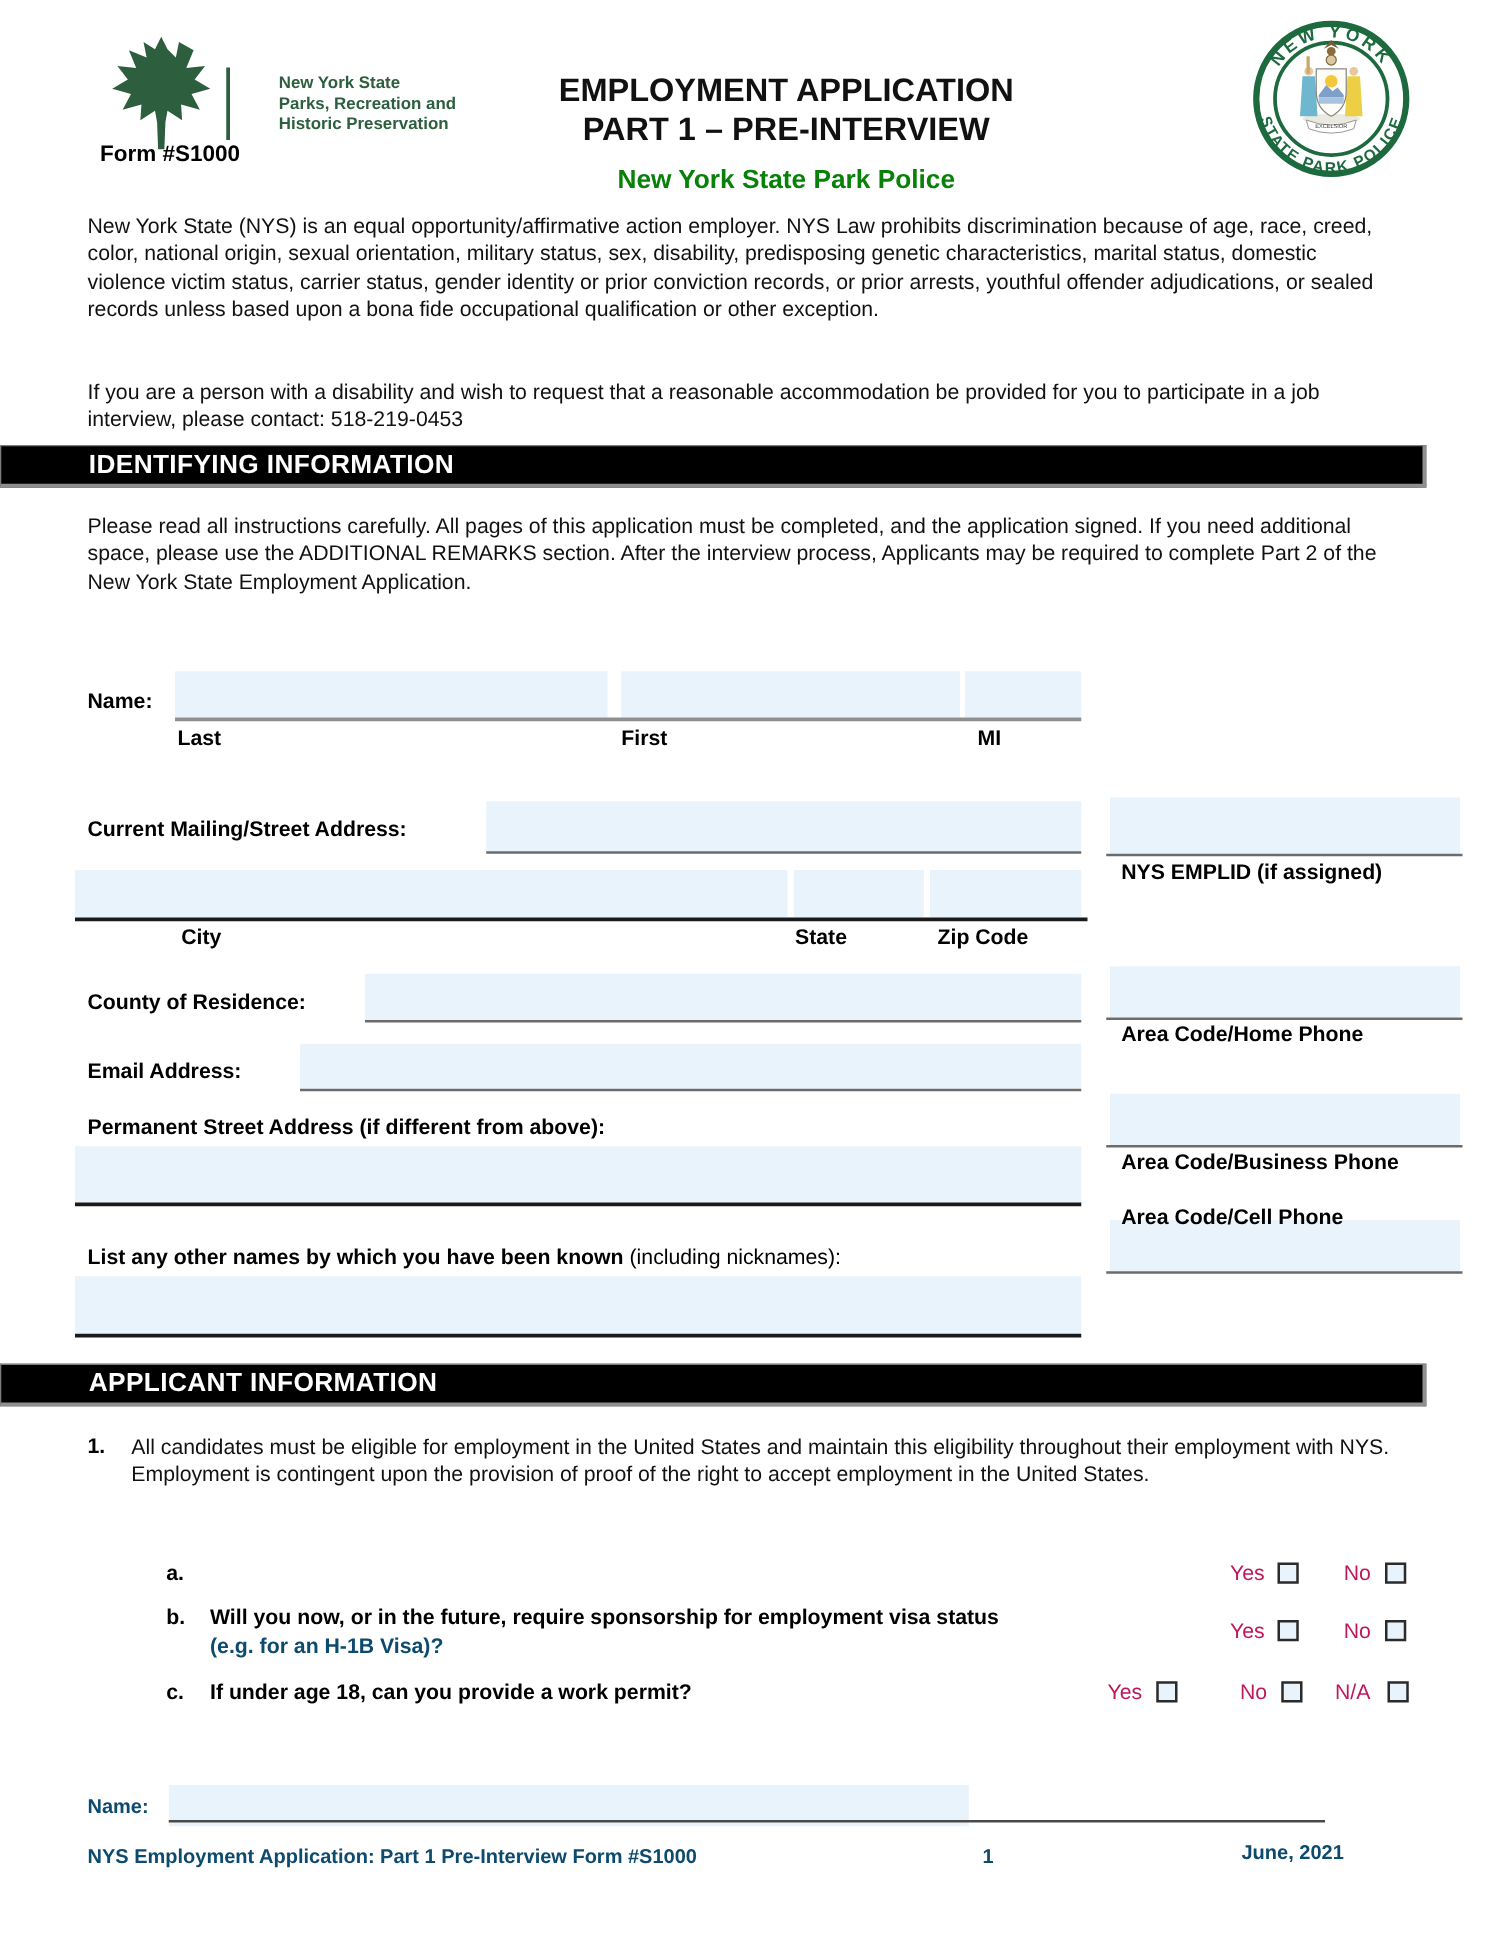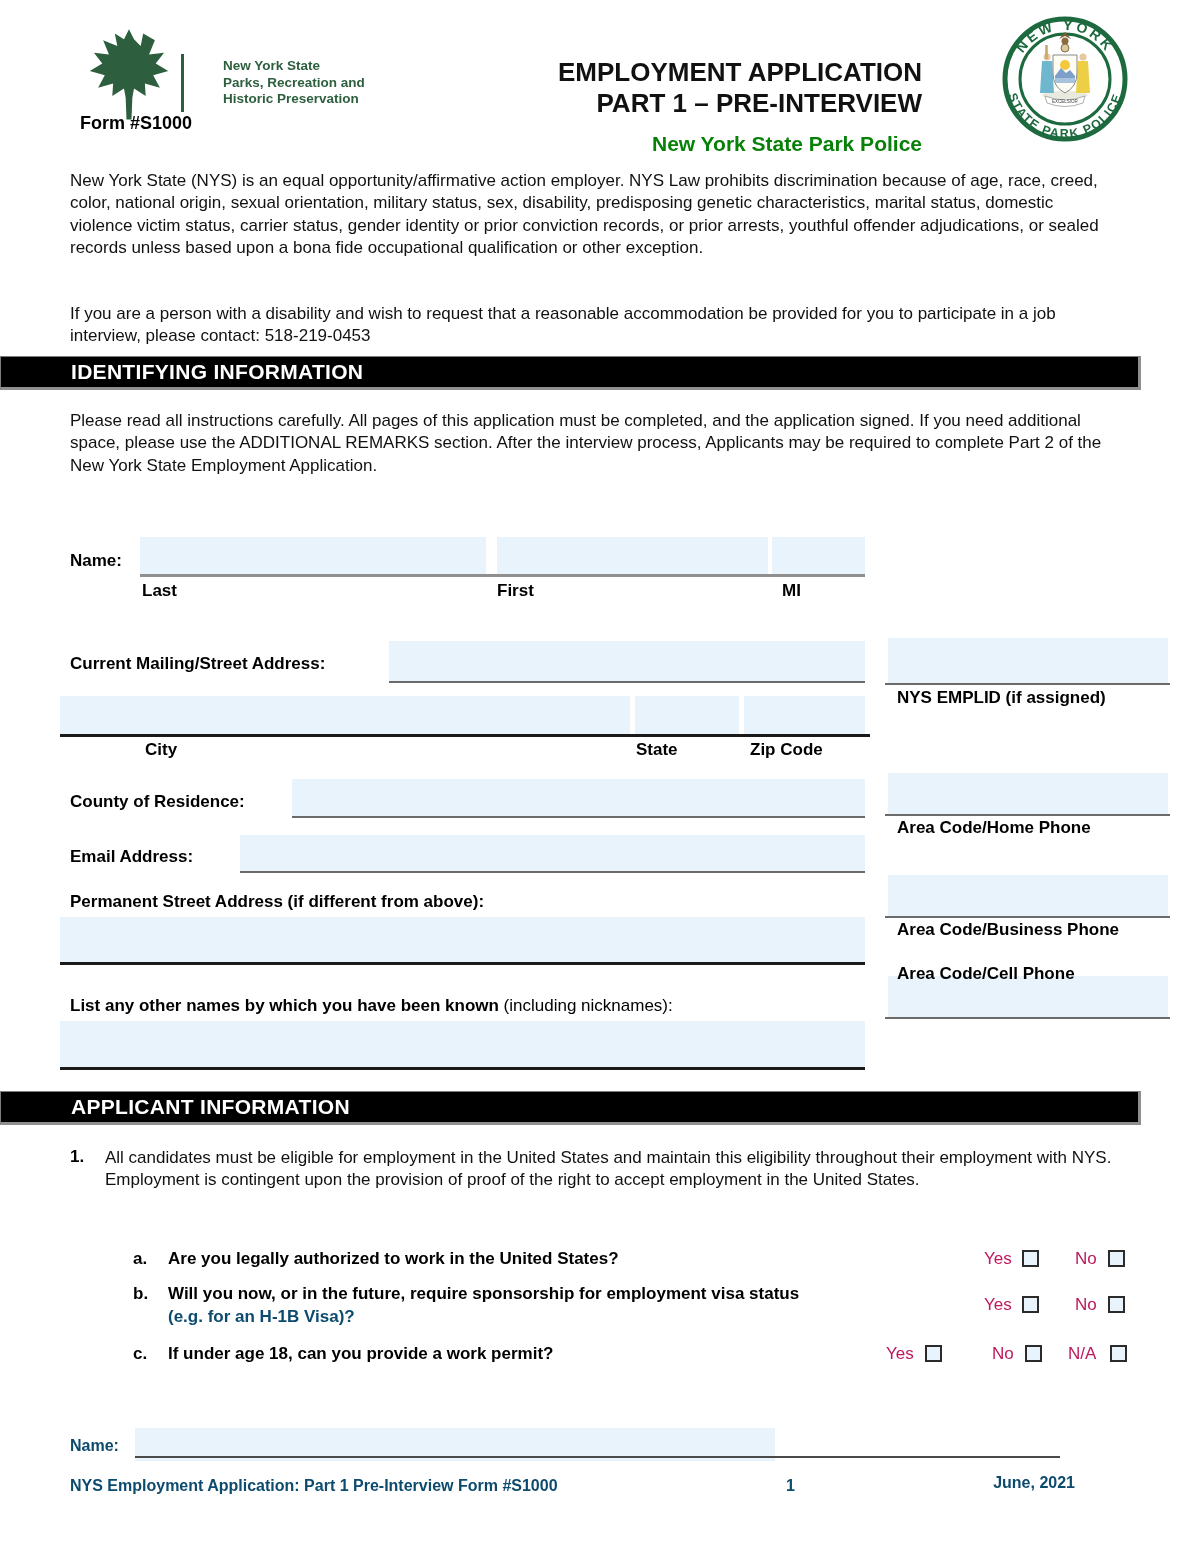--- a/index.html
+++ b/index.html
@@ -15,21 +15,21 @@
   .uline { position:absolute; height:2px; background:#6b6b6b; }
   .uline.gray { background:#8f8f8f; height:3px; }
   .uline.dark { background:#1a1a1a; height:3px; }
   .banner { position:absolute; left:0; width:1141px; height:34px; background:#000;
             border:1px solid #7d7d7d; border-right:3px solid #8f8f8f; border-bottom:3px solid #8f8f8f; }
   .banner span { display:inline-block; margin-left:70px; color:#fff; font-weight:bold;
                  font-size:21px; line-height:30px; letter-spacing:0.3px; }
   .checkbox { position:absolute; width:17px; height:17px; background:#e9f3fc; border:2px solid #2b2b2b; cursor:pointer; }
   .opt { position:absolute; font-size:17px; color:#be185d; white-space:nowrap; }
   .logo-text div { font-size:13.5px; font-weight:bold; line-height:16.5px; color:#2d5f3e;margin-left:31px; }
-  .title-wrap { position:absolute; left:356px; top:57px; width:566px; text-align:right; }
+  .title-wrap { position:absolute; left:346px; top:57px; width:566px; text-align:center; }
   .title-wrap .t { font-size:26px; font-weight:bold; line-height:31px; color:#111; }
   .title-wrap .sub { font-size:21px; font-weight:bold; color:#088108; margin-top:13px; }
   .qtext-bold { font-weight:bold; }
 </style>
 </head>
 <body>
 
 <div id="page">
 
   <svg class="abs" style="left:84px; top:26px;" width="90" height="96" viewBox="0 0 100 115">
@@ -147,21 +147,20 @@
   <div class="lbl" style="left:897px; top:964px;">Area Code/Cell Phone</div>
 
   <div class="banner" style="top:1091px;">
     <span>APPLICANT INFORMATION</span>
   </div>
 
   <div class="lbl" style="left:70px; top:1147px;">1.</div>
   <div class="body-text" style="left:105px; top:1147px; width:1020px;">All candidates must be eligible for employment in the United States and maintain this eligibility throughout their employment with NYS. Employment is contingent upon the provision of proof of the right to accept employment in the United States.</div>
 
   <div class="lbl" style="left:133px; top:1249px;">a.</div>
-  <div class="lbl" style="left:168px; top:1249px;">Are you legally authorized to work in the United States?</div>
   <div class="opt" style="left:984px; top:1249px;">Yes</div>
   <div class="checkbox" style="left:1022px; top:1250px;"></div>
   <div class="opt" style="left:1075px; top:1249px;">No</div>
   <div class="checkbox" style="left:1108px; top:1250px;"></div>
 
   <div class="lbl" style="left:133px; top:1284px;">b.</div>
   <div class="lbl" style="left:168px; top:1284px;">Will you now, or in the future, require sponsorship for employment visa status</div>
   <div class="lbl-reg" style="left:168px; top:1307px;">(e.g. for an H-1B Visa)?</div>
   <div class="opt" style="left:984px; top:1295px;">Yes</div>
   <div class="checkbox" style="left:1022px; top:1296px;"></div>

